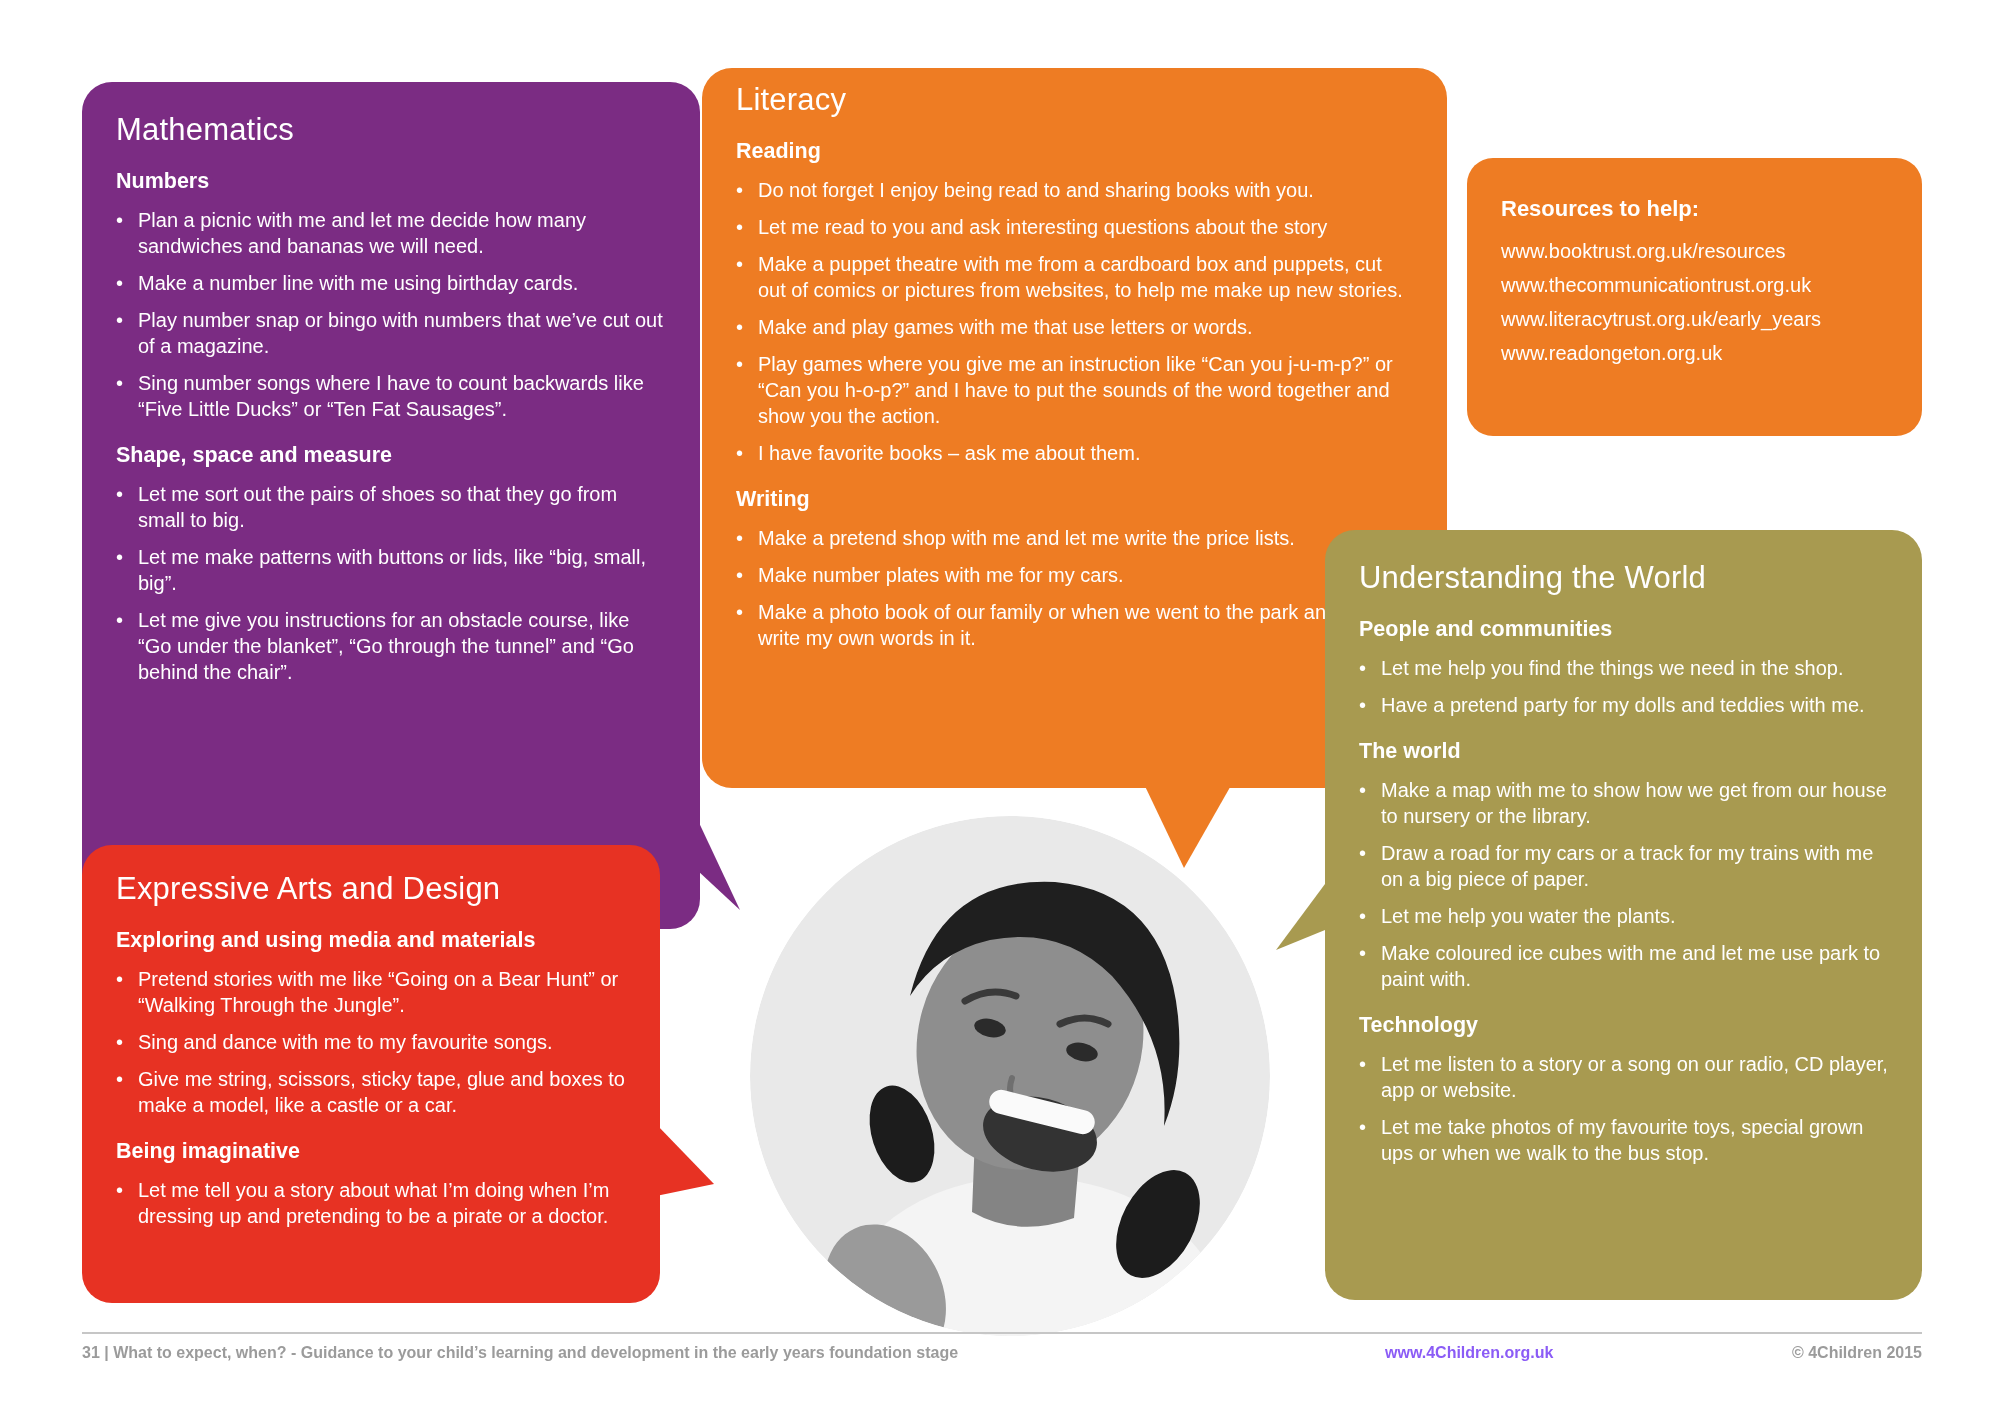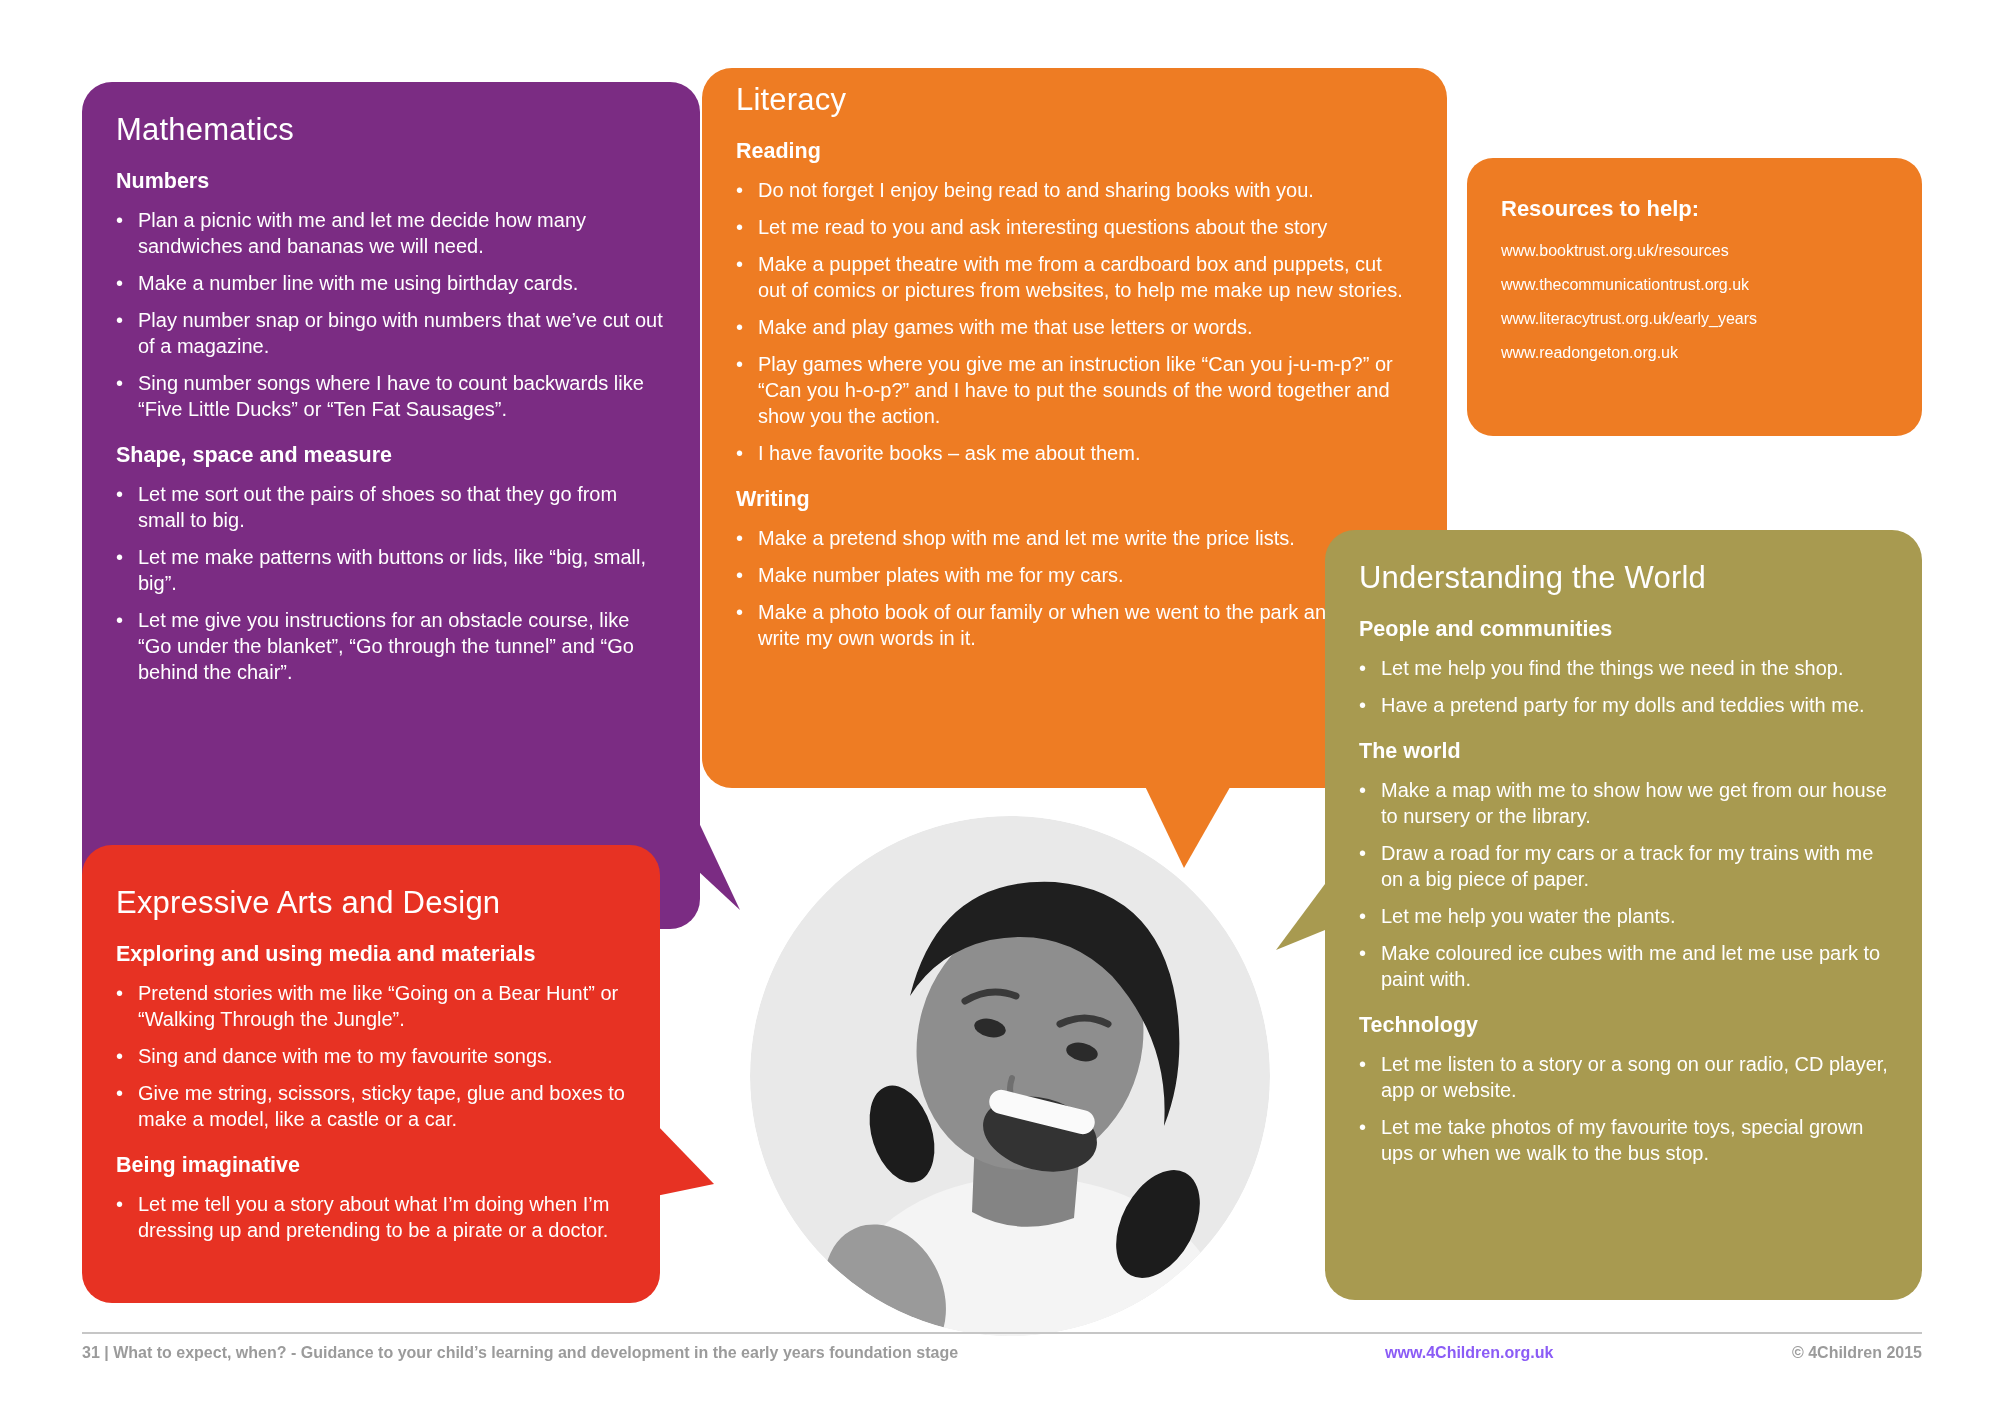--- a/index.html
+++ b/index.html
@@ -15,21 +15,21 @@
   .blk .dot::before{content:"•";}
   .blk-h{font-weight:700;font-size:21.5px;margin:20px 0 4px 0;}
 
   .box-math{left:82px;top:82px;width:618px;height:847px;background:#7b2c83;}
   .box-lit{left:702px;top:68px;width:745px;height:720px;background:#ee7c23;}
   .box-res{left:1467px;top:158px;width:455px;height:278px;background:#ee7c23;border-radius:26px;}
   .box-utw{left:1325px;top:530px;width:597px;height:770px;background:#a89a50;}
   .box-ead{left:82px;top:845px;width:578px;height:458px;background:#e73223;}
 
   .box-res .res-title{margin:0 0 12px 0;font-size:22px;font-weight:700;}
-  .res-link{display:block;font-size:16px;line-height:34px;color:#ffffff;text-decoration:none;}
+  .res-link{display:block;font-size:20px;line-height:34px;color:#ffffff;text-decoration:none;}
 
   .tails{position:absolute;left:0;top:0;pointer-events:none;}
 
   .photo{position:absolute;left:750px;top:816px;width:520px;height:520px;border-radius:50%;overflow:hidden;}
   .photo svg{display:block;}
 
   .footer-rule{position:absolute;left:82px;top:1332px;width:1840px;height:2px;background:#c6c6c6;}
   .footer-text{position:absolute;top:1344px;left:0;width:2000px;height:40px;color:#9b9b9b;
                font-weight:700;font-size:16px;}
   .footer-left{position:absolute;left:82px;top:0;}
@@ -237,21 +237,21 @@
 
           <div class="blk blk-b">
             <span class="dot"></span>
             <span class="txt">Let me take photos of my favourite toys, special grown ups or when we walk to the bus stop.</span>
           </div>
         </div>
     </div>
   </div>
 
   <div class="bubble box-ead" style="background: rgb(231, 50, 35);">
-    <div class="pad" style="padding-top:40px;">
+    <div class="pad" style="padding-top:26px;">
       <h3 class="title">Expressive Arts and Design</h3>
       <div>
 
           <div class="blk blk-h">
 
             <span class="txt">Exploring and using media and materials</span>
           </div>
 
           <div class="blk blk-b">
             <span class="dot"></span>

